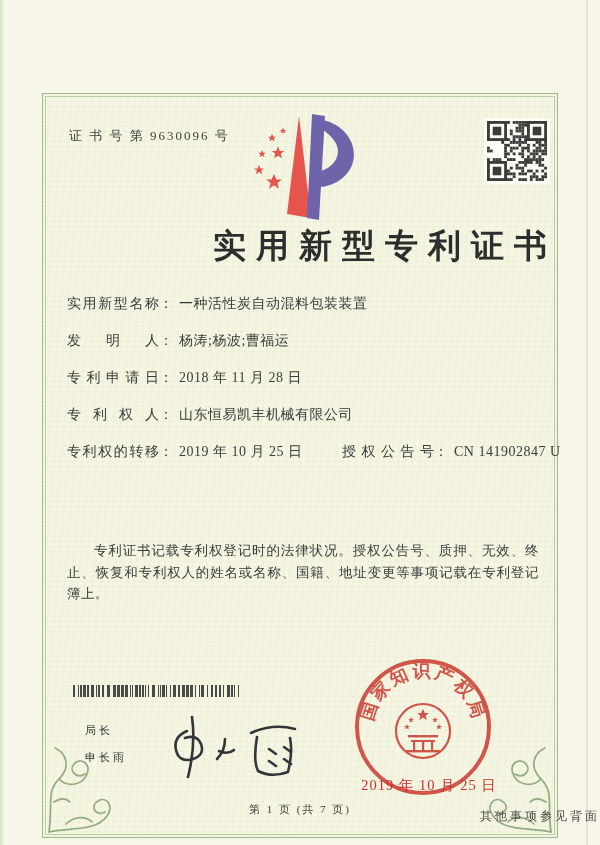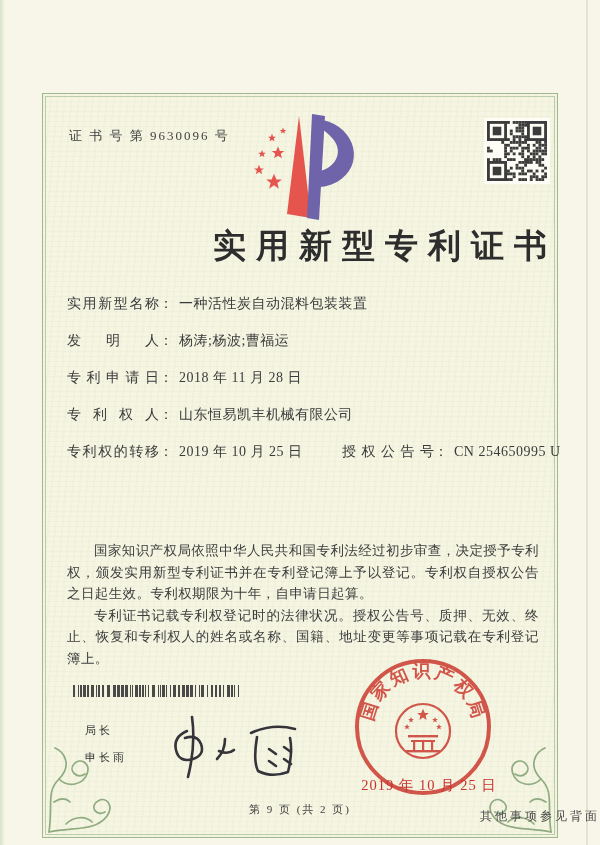--- a/index.html
+++ b/index.html
@@ -257,26 +257,25 @@
       <span class="f-label">发明人</span><span class="f-colon">：</span><span class="f-value">杨涛;杨波;曹福运</span>
     </div>
     <div class="f-row">
       <span class="f-label">专利申请日</span><span class="f-colon">：</span><span class="f-value">2018 年 11 月 28 日</span>
     </div>
     <div class="f-row">
       <span class="f-label">专利权人</span><span class="f-colon">：</span><span class="f-value">山东恒易凯丰机械有限公司</span>
     </div>
     <div class="f-row">
       <span class="f-label">专利权的转移</span><span class="f-colon">：</span><span class="f-value">2019 年 10 月 25 日</span>
-      <span class="f-pair2"><span class="f-label">授权公告号</span><span class="f-colon">：</span><span class="f-value">CN 254650995 U</span></span>
+      <span class="f-pair2"><span class="f-label">授权公告号</span><span class="f-colon">：</span><span class="f-value">CN 141902847 U</span></span>
     </div>
   </div>
 
   <div class="paras">
-    <p>国家知识产权局依照中华人民共和国专利法经过初步审查，决定授予专利权，颁发实用新型专利证书并在专利登记簿上予以登记。专利权自授权公告之日起生效。专利权期限为十年，自申请日起算。</p>
     <p>专利证书记载专利权登记时的法律状况。授权公告号、质押、无效、终止、恢复和专利权人的姓名或名称、国籍、地址变更等事项记载在专利登记簿上。</p>
   </div>
 
   <svg class="barcode" id="barcode" viewBox="0 0 166 12" preserveAspectRatio="none">
       <rect x="0" y="0" width="2" height="12" fill="#4a4a48"></rect>
       <rect x="5" y="0" width="1" height="12" fill="#4a4a48"></rect>
       <rect x="7" y="0" width="2" height="12" fill="#4a4a48"></rect>
       <rect x="10" y="0" width="3" height="12" fill="#4a4a48"></rect>
       <rect x="14" y="0" width="2" height="12" fill="#4a4a48"></rect>
       <rect x="18" y="0" width="3" height="12" fill="#4a4a48"></rect>
@@ -357,21 +356,21 @@
       <rect x="60" y="85" width="24" height="2"></rect>
       <rect x="62" y="87" width="2.2" height="8"></rect>
       <rect x="71" y="87" width="2.2" height="8"></rect>
       <rect x="80" y="87" width="2.2" height="8"></rect>
       <rect x="55" y="95" width="34" height="2.4"></rect>
     </g>
   </svg>
 
   <div class="seal-date">2019 年 10 月 25 日</div>
 
-  <div class="page-no">第 9 页 (共 2 页)</div>
+  <div class="page-no">第 1 页 (共 7 页)</div>
 
   <svg class="corner corner-left" viewBox="0 0 88 104">
     <g fill="none" stroke="#8fab80" stroke-width="1.7" stroke-linecap="round">
       <path d="M5,100 C9,72 2,60 15,47 C28,34 21,20 11,16"></path>
       <path d="M15,47 C24,56 39,53 43,42 C47,31 36,25 30,32 C24,39 33,47 41,42"></path>
       <path d="M5,100 C32,95 52,99 63,84 C70,74 63,64 54,69 C45,74 52,85 61,80"></path>
       <path d="M22,92 C30,84 42,84 48,90"></path>
       <path d="M10,70 C16,66 22,66 26,70"></path>
     </g>
   </svg>

